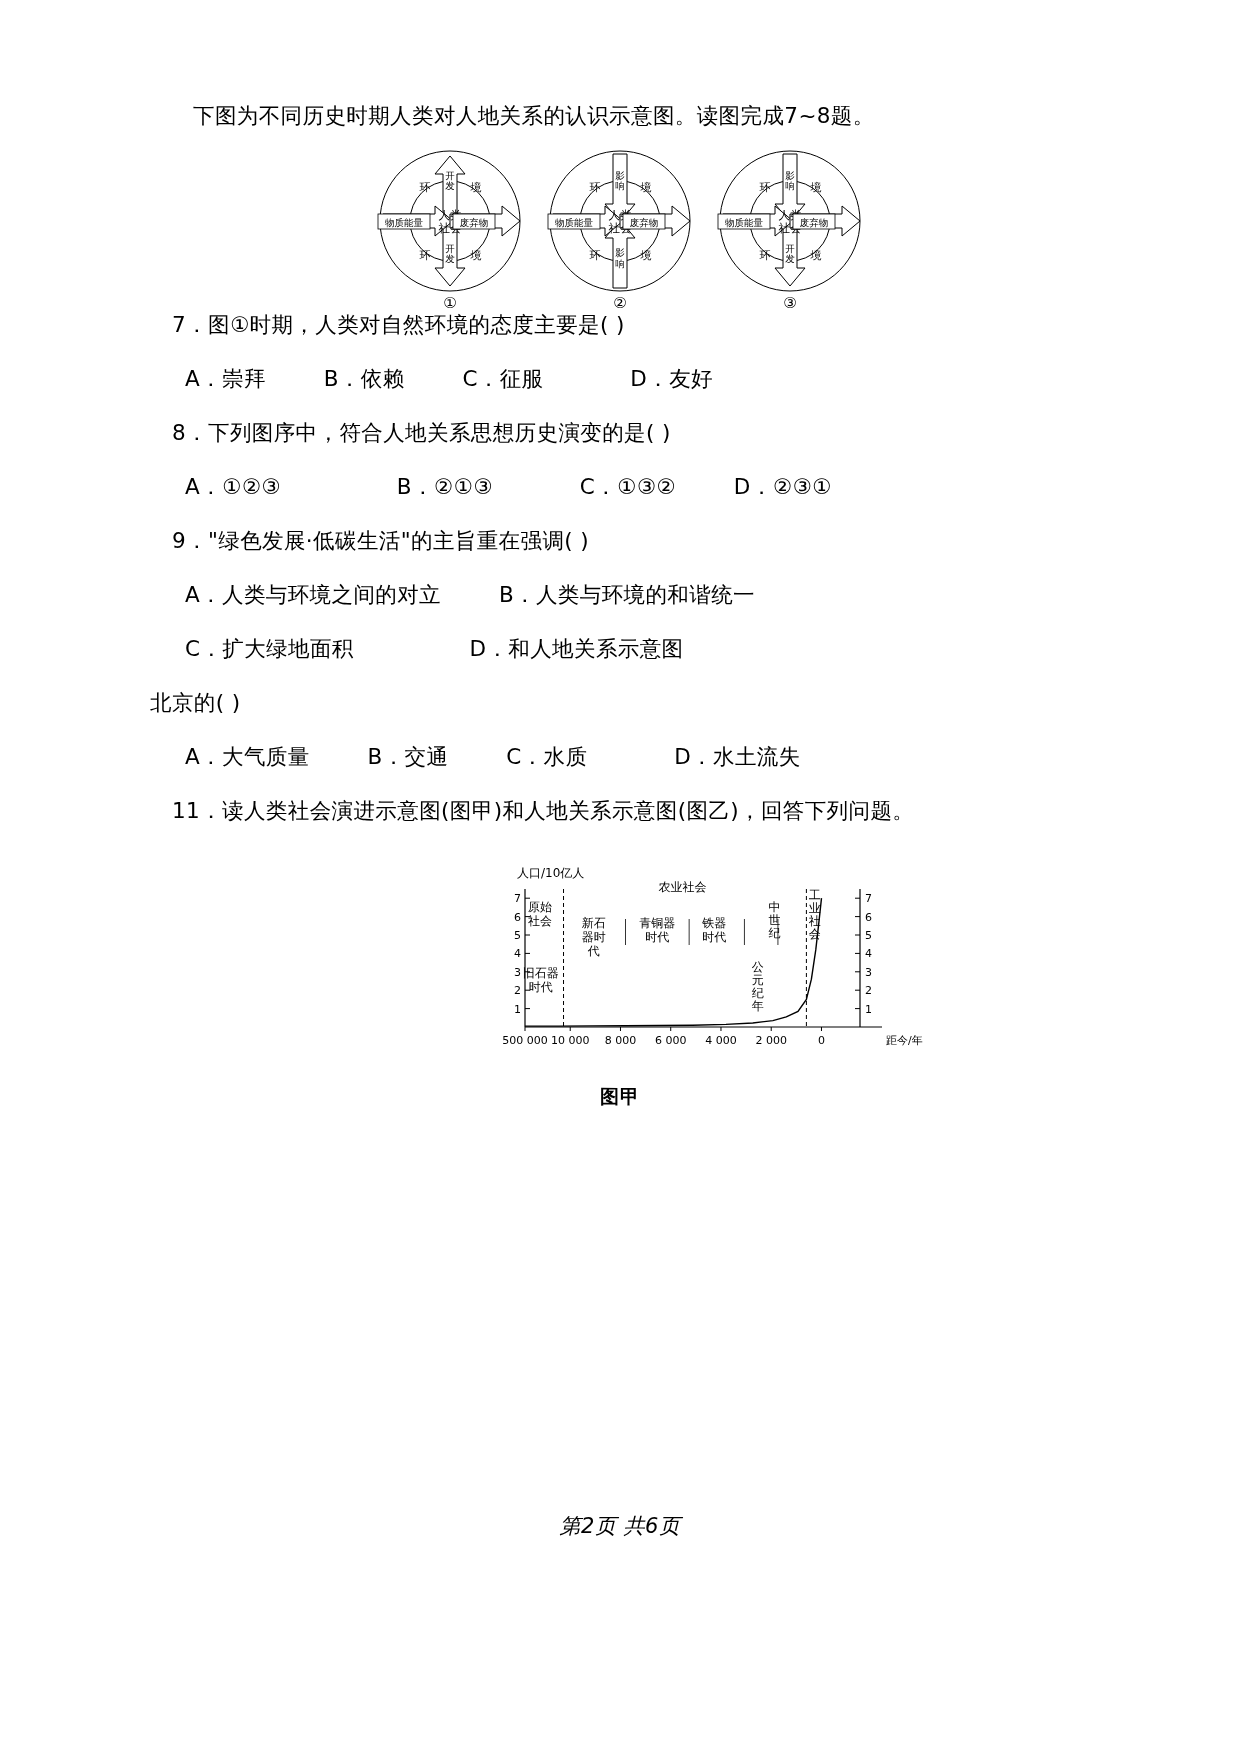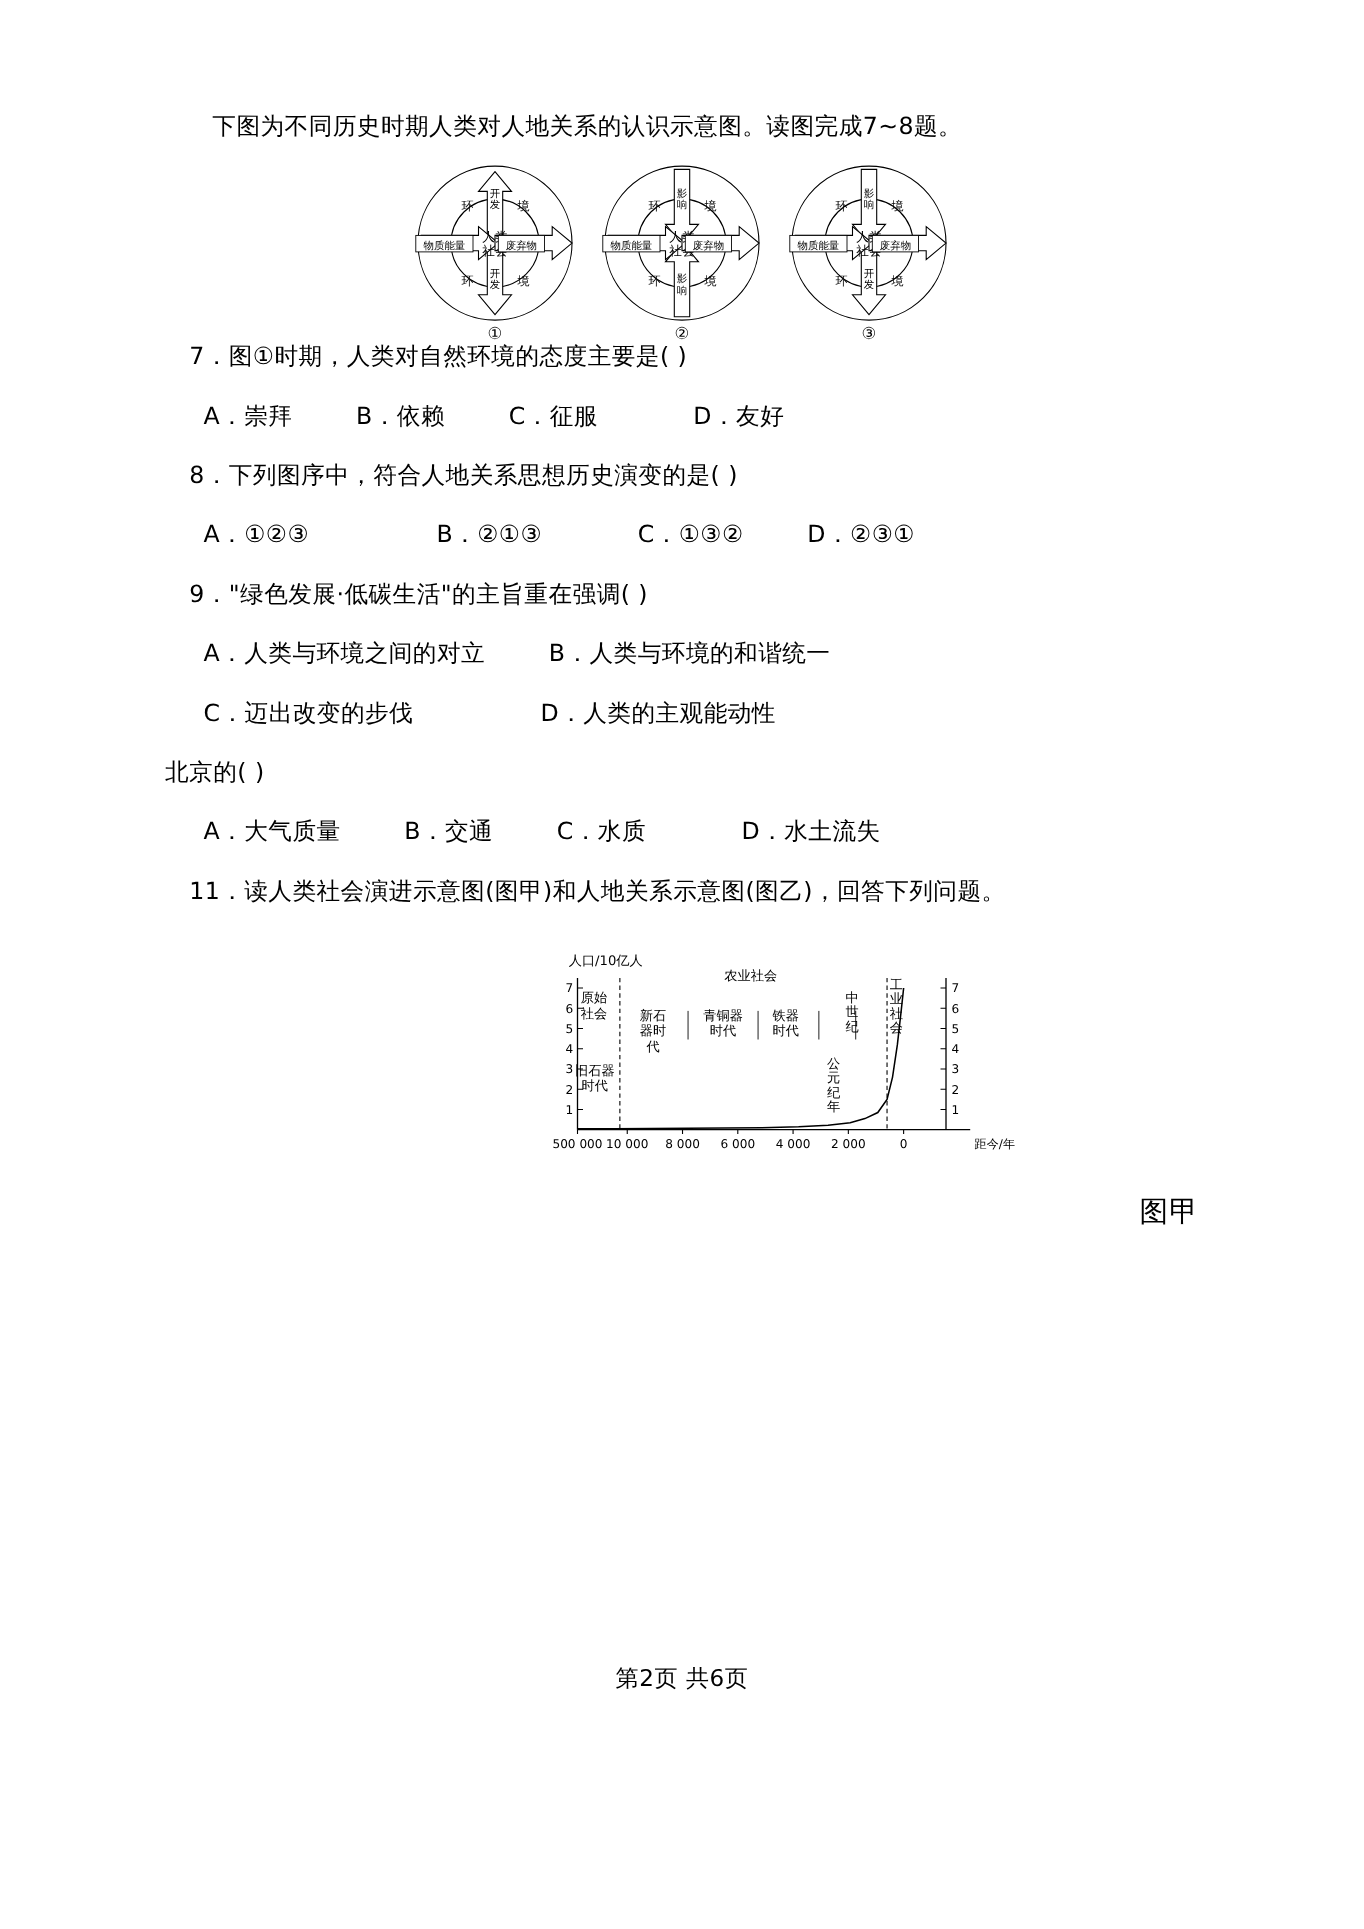--- a/index.html
+++ b/index.html
@@ -74,34 +74,36 @@
 
   
   .chart-block {
     position: relative;
     width: 940px;
     height: 215px;
     margin-top: 28px;
     text-align: right;
   }
   .chart-caption {
-    text-align: right;
-    font-size: 26px;
+    text-align: center;
+    font-size: 19px;
     margin-top: 10px;
     letter-spacing: 1px;
+    font-weight: bold;
   }
 
   .footer {
     position: absolute;
     left: 0;
     top: 1512px;
     width: 1240px;
     text-align: center;
     font-size: 21px;
     letter-spacing: 0.5px;
+    font-style: italic;
   }
   svg { display: block; }
 </style>
 </head>
 <body>
 
 <div class="page">
 
   <div class="content">
 
@@ -202,21 +204,21 @@
 
     <p class="qline ind">7．图①时期，人类对自然环境的态度主要是(        )</p>
     <p class="opts">A．崇拜        B．依赖        C．征服            D．友好</p>
 
     <p class="qline ind">8．下列图序中，符合人地关系思想历史演变的是(        )</p>
     <p class="opts">A．①②③                B．②①③            C．①③②        D．②③①</p>
 
 
     <p class="qline ind">9．"绿色发展·低碳生活"的主旨重在强调(        )</p>
     <p class="opts">A．人类与环境之间的对立        B．人类与环境的和谐统一</p>
-    <p class="opts">C．迈出改变的步伐                D．人类的主观能动性</p>
+    <p class="opts">C．扩大绿地面积                D．和人地关系示意图</p>
 
     <p class="qline">北京的(      )</p>
     <p class="opts">A．大气质量        B．交通        C．水质            D．水土流失</p>
 
     <p class="qline ind">11．读人类社会演进示意图(图甲)和人地关系示意图(图乙)，回答下列问题。</p>
 
     <div class="chart-block">
       <svg id="chart-svg" width="940" height="215" viewBox="0 0 940 215">
           <text x="367" y="18" font-size="12" font-family="DejaVu Sans, sans-serif" text-anchor="start">人口/10亿人</text>
           <line x1="375" y1="30" x2="375" y2="168" stroke="#000" stroke-width="1.2"></line>

